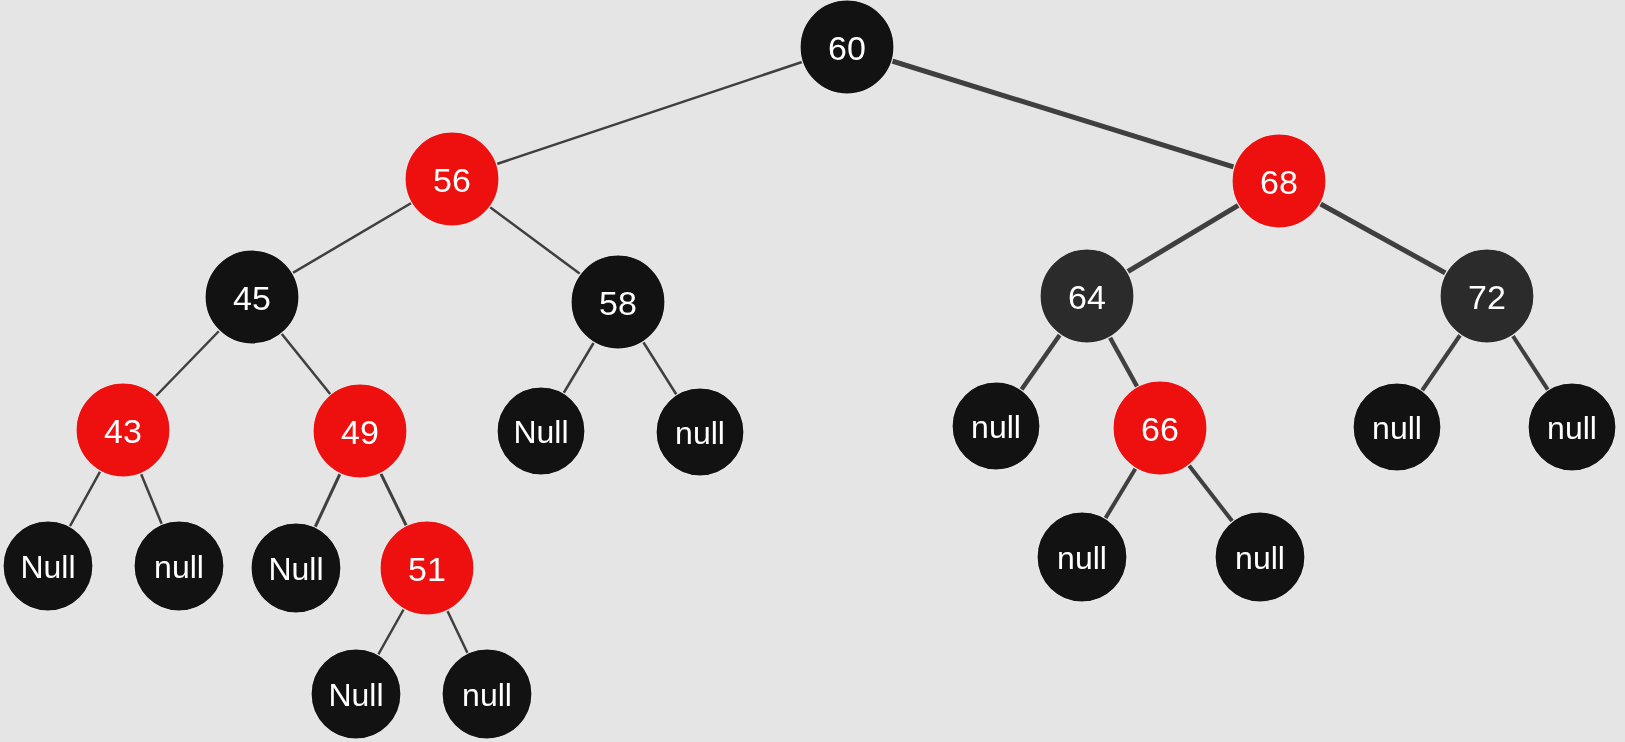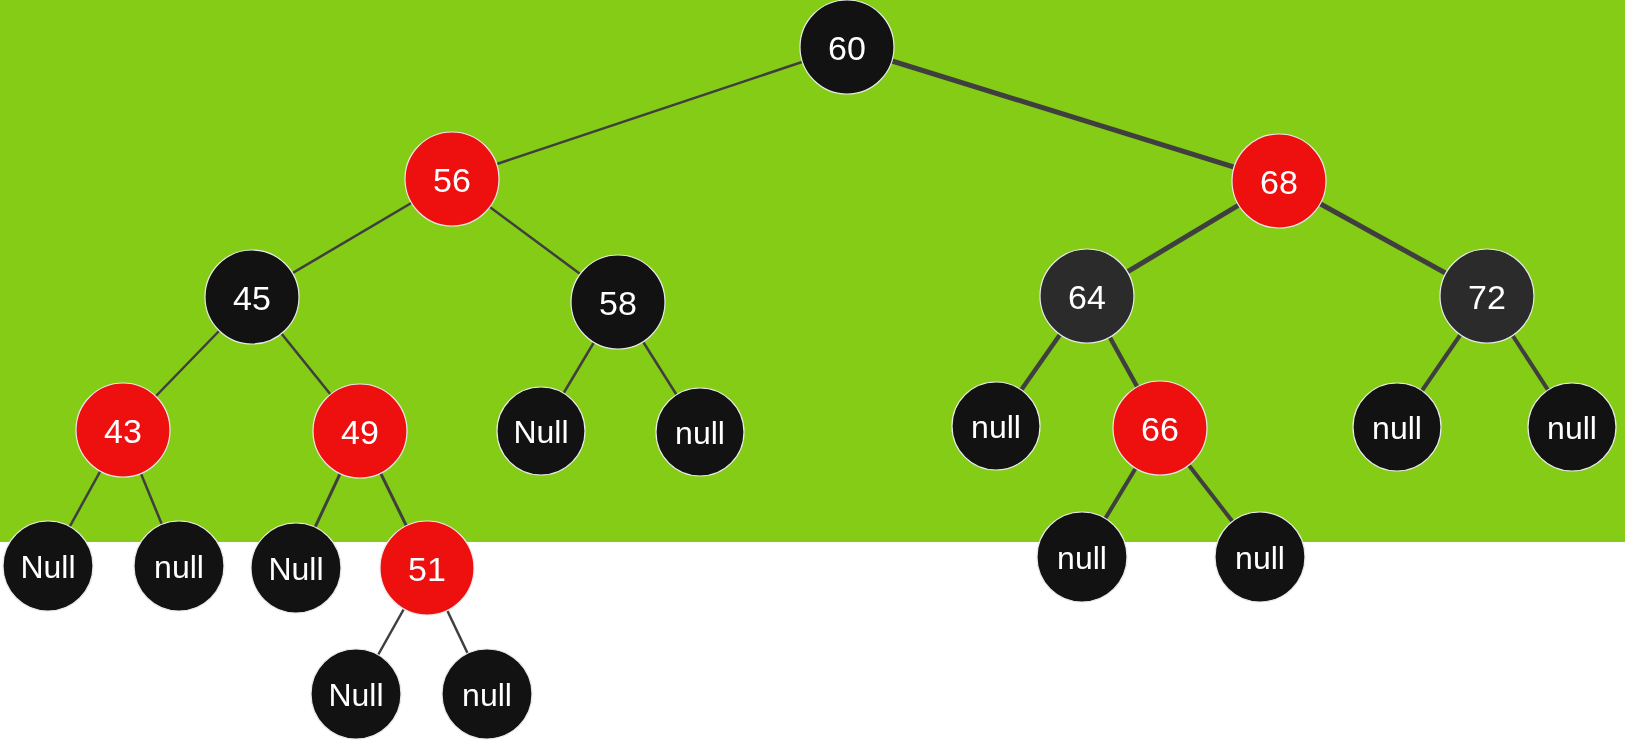--- a/index.html
+++ b/index.html
@@ -7,22 +7,22 @@
     padding: 0;
     background: #ffffff;
     width: 1625px;
     height: 742px;
     overflow: hidden;
     font-family: "Liberation Sans", "DejaVu Sans", sans-serif;
   }
   #stage {
     position: relative;
     width: 1625px;
-    height: 542px;
-    background: #84cc16;
+    height: 742px;
+    background: #e5e5e5;
   }
   svg { display: block; }
   .node-label {
     font-family: "Liberation Sans", "DejaVu Sans", sans-serif;
     fill: #ffffff;
   }
 </style>
 </head>
 <body>
 

